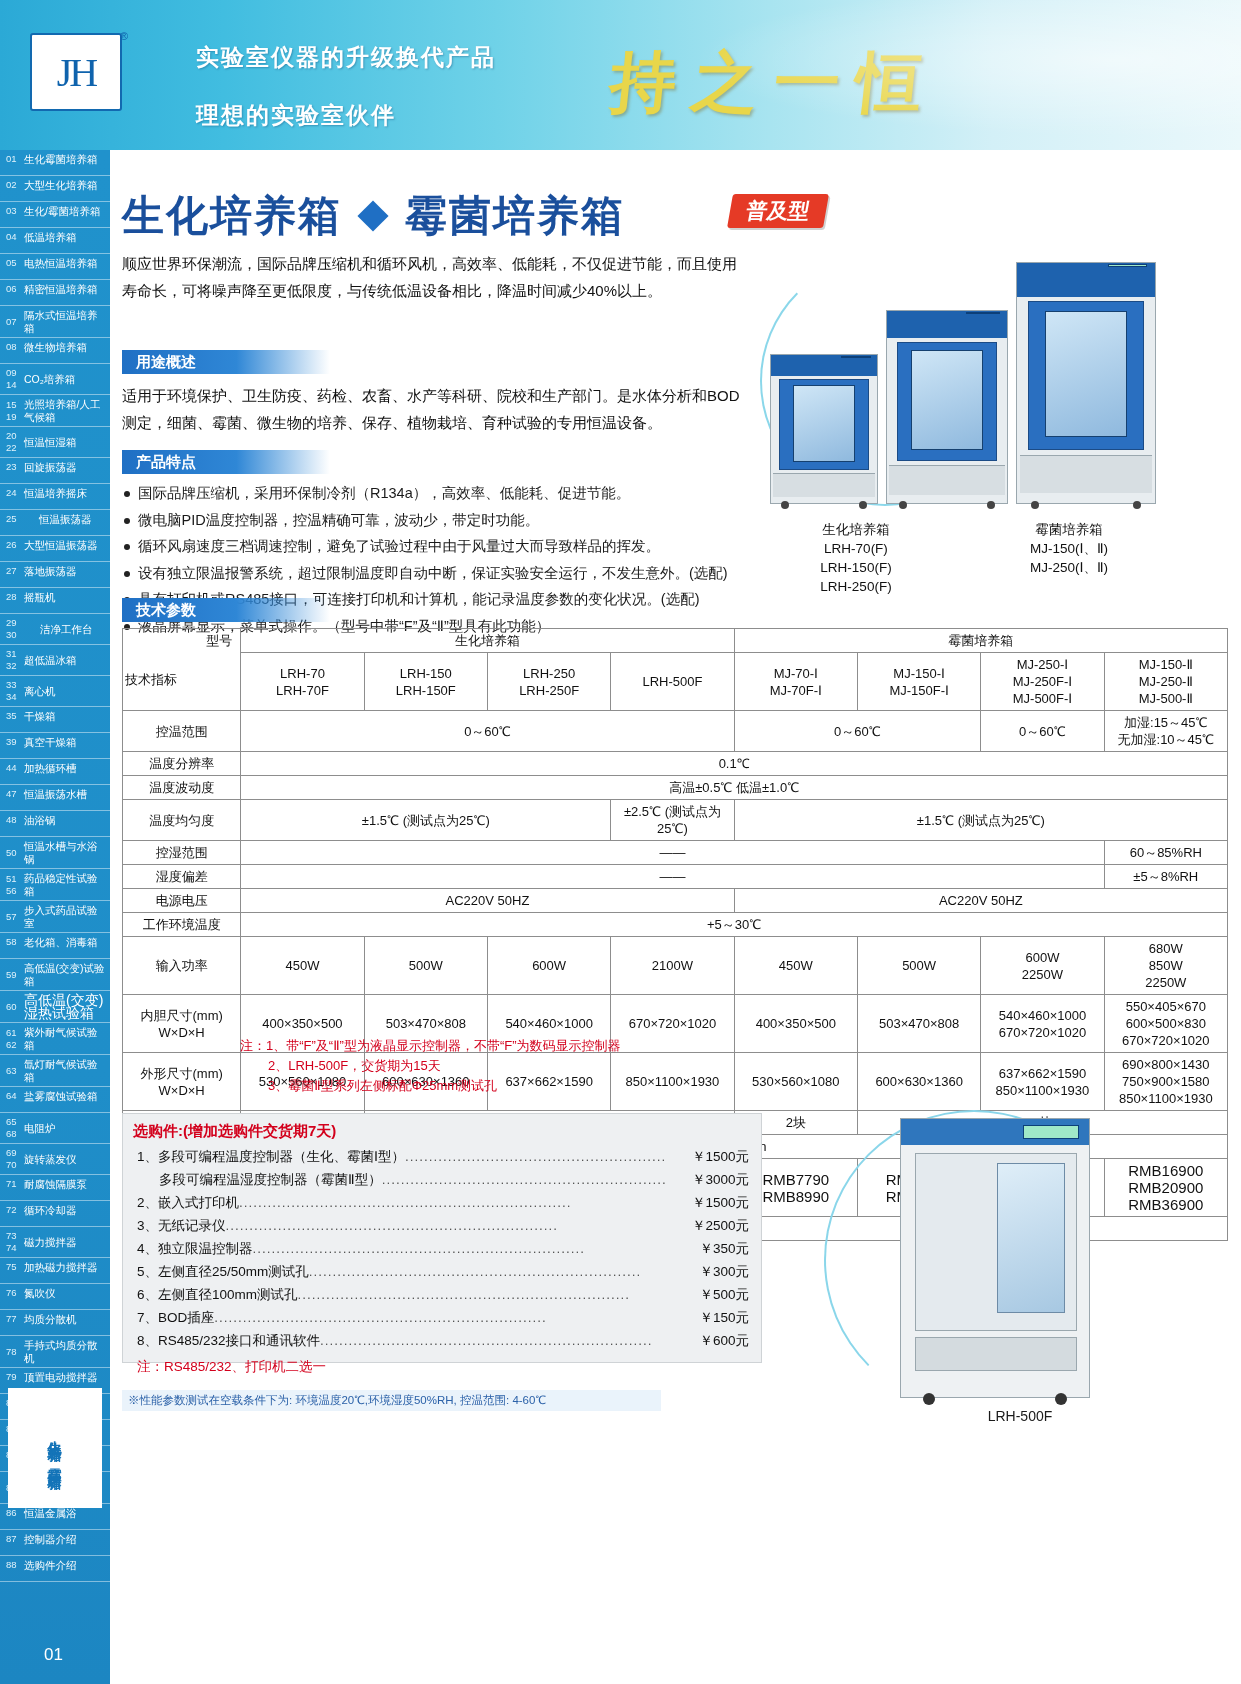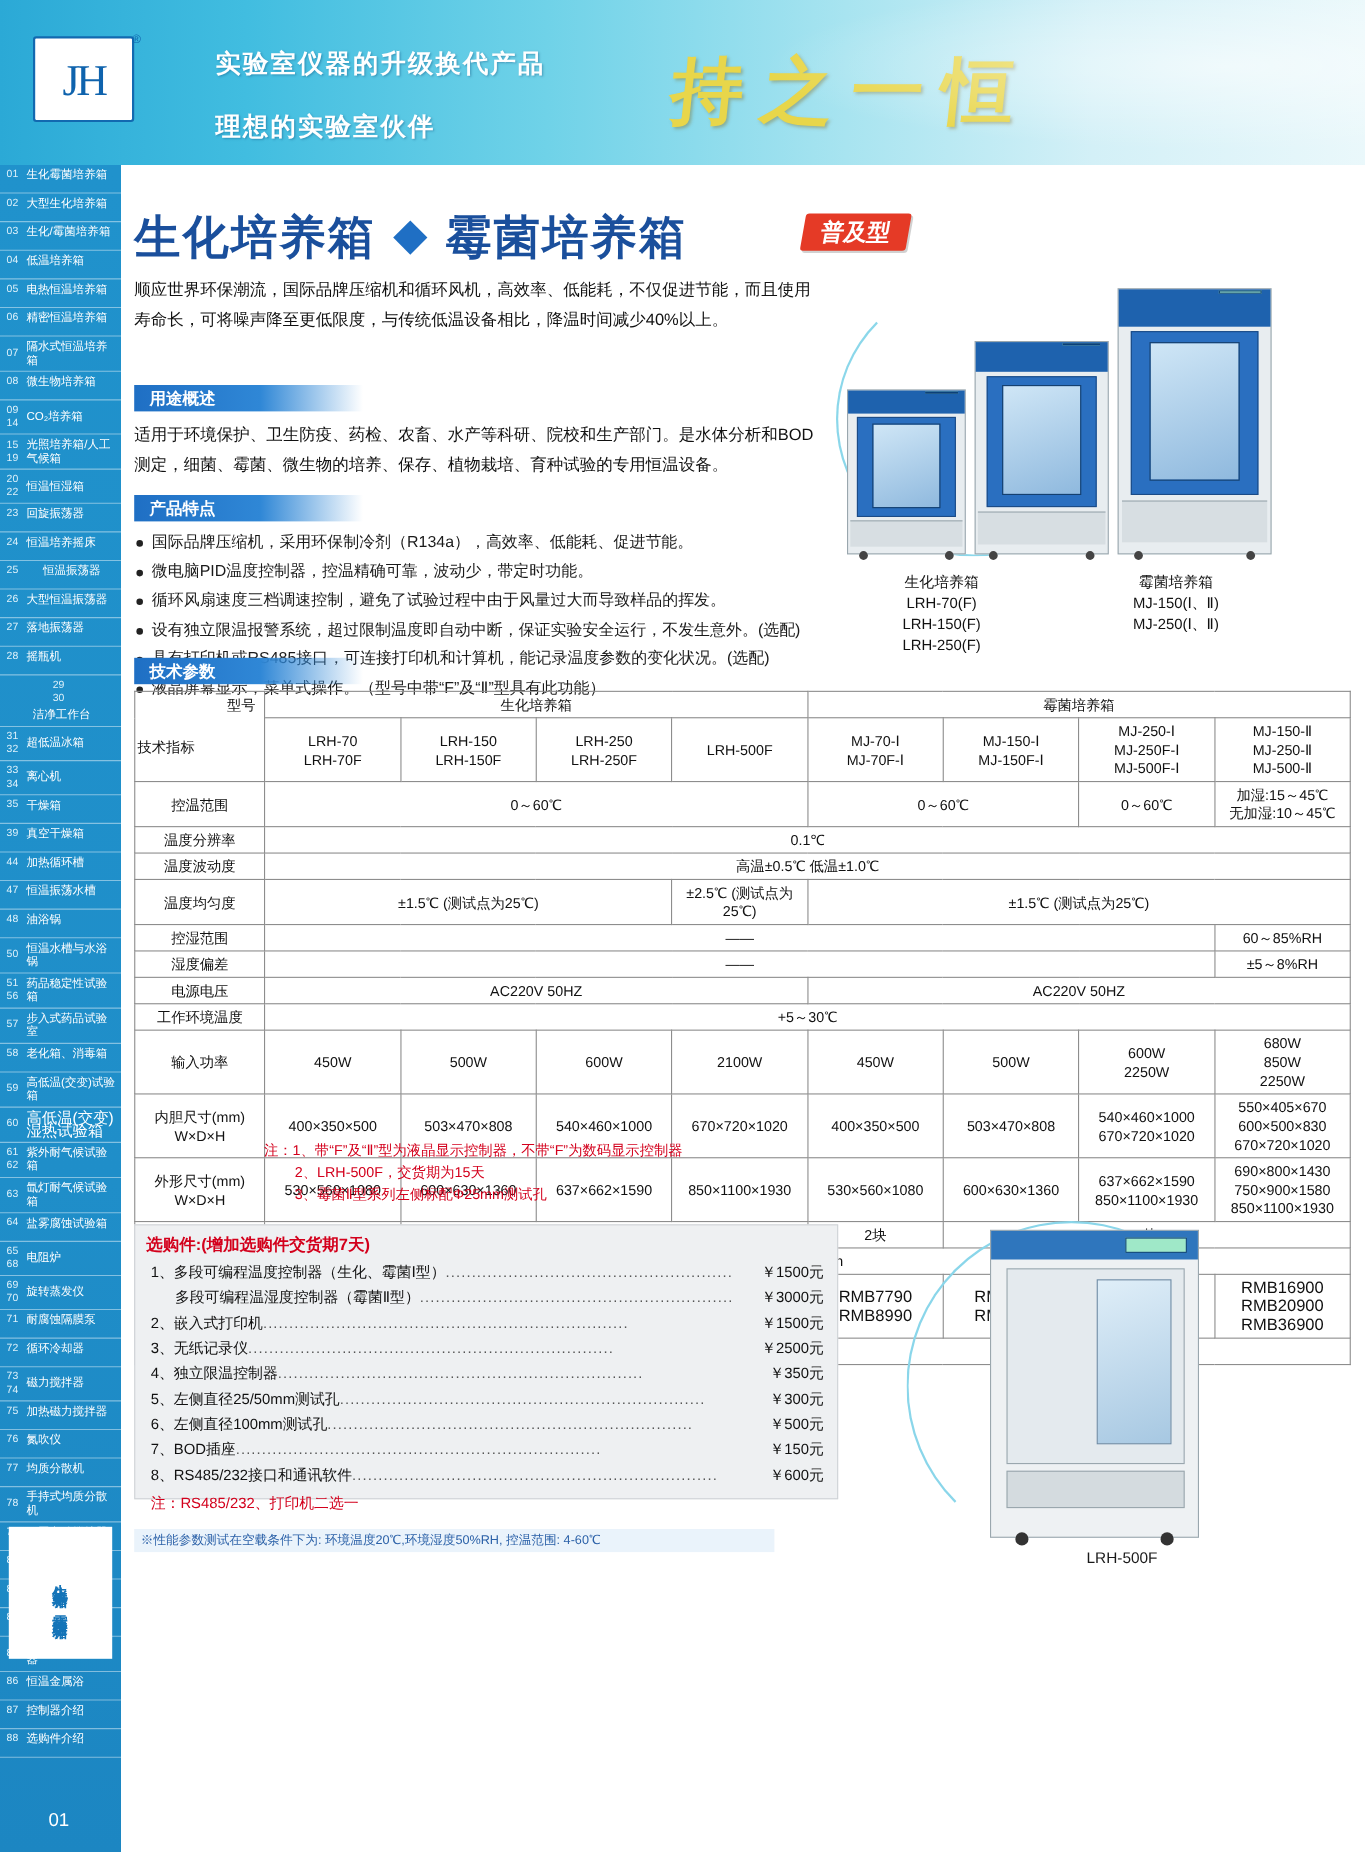--- a/index.html
+++ b/index.html
@@ -130,21 +130,21 @@
     position:absolute; left:12px; top:1113px; width:640px; height:250px;
     background:#eef0f2; border:1px solid #cfd3d6;
   }
   .opt-title { color:#d3001c; font-weight:bold; font-size:15px; padding:8px 0 4px 10px; }
   .opt-list { padding:0 12px 0 14px; font-size:13.5px; line-height:23px; color:#111; }
   .opt-list .row { display:flex; }
   .opt-list .row .dots { flex:1; overflow:hidden; white-space:nowrap; color:#555; letter-spacing:1px; }
   .opt-list .row .price { width:82px; text-align:right; }
   .opt-note { color:#d3001c; font-size:13.5px; padding:6px 0 0 14px; }
   .foot-note {
-    position:absolute; left:12px; top:1385px; width:582px; font-size:11.5px; color:#2b61a8;
+    position:absolute; left:12px; top:1385px; width:539px; font-size:11.5px; color:#2b61a8;
     background:#eaf3fb; padding:3px 6px;
   }
   
   .photo2 { position:absolute; left:700px; top:1090px; width:420px; height:330px; }
   .arc2 {
     position:absolute; left:14px; top:10px; width:300px; height:300px;
     border:2px solid #8ad6ea; border-radius:50%; border-right-color:transparent; border-bottom-color:transparent;
   }
   .cab2 { position:absolute; left:90px; top:18px; width:190px; height:280px; background:#eef1f3; border:1px solid #9aa7ae; }
   .cap2 { position:absolute; left:0; top:308px; width:420px; text-align:center; font-size:14px; }
@@ -260,21 +260,21 @@
           <div style="flex:1;font-size:10.5px;line-height:12.5px;">落地振荡器</div>
         </div>
       </div>
       <div class="side-item">
         <div style="display:flex;align-items:center;gap:2px;">
           <div style="width:16px;font-size:9.5px;line-height:12px;color:#dff2fb;">28</div>
           <div style="flex:1;font-size:10.5px;line-height:12.5px;">摇瓶机</div>
         </div>
       </div>
       <div class="side-item">
-        <div style="display:flex;align-items:center;gap:3px;flex-direction:column;">
+        <div style="display:flex;align-items:center;gap:18px;">
           <div style="width:16px;font-size:9.5px;line-height:12px;color:#dff2fb;">29<br>30</div>
           <div style="flex:1;font-size:10.5px;line-height:12.5px;">洁净工作台</div>
         </div>
       </div>
       <div class="side-item">
         <div style="display:flex;align-items:center;gap:2px;">
           <div style="width:16px;font-size:9.5px;line-height:12px;color:#dff2fb;">31<br>32</div>
           <div style="flex:1;font-size:10.5px;line-height:12.5px;">超低温冰箱</div>
         </div>
       </div>

